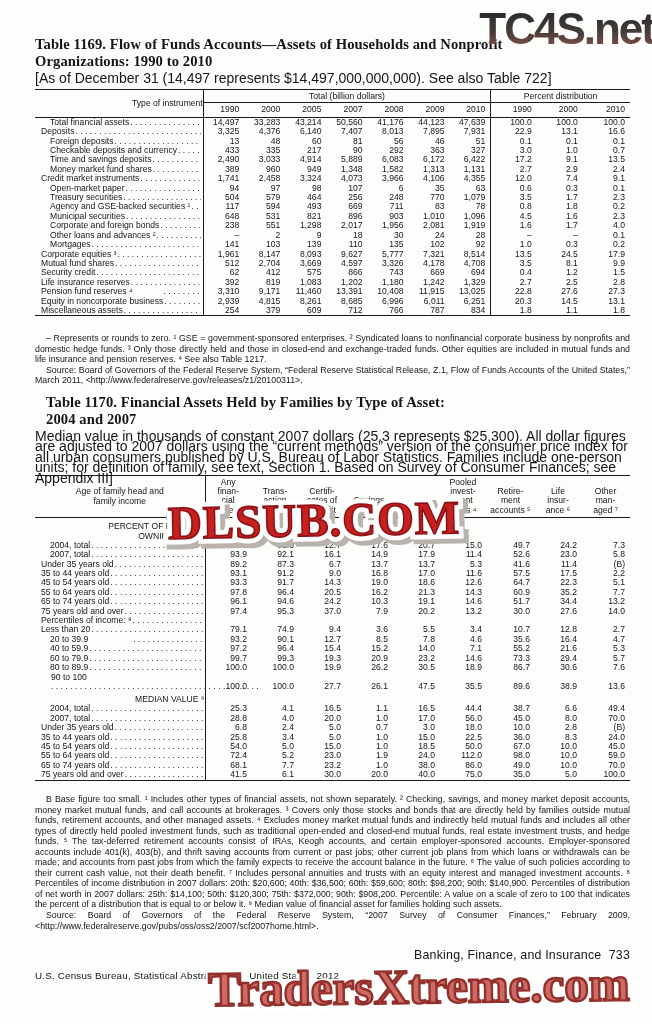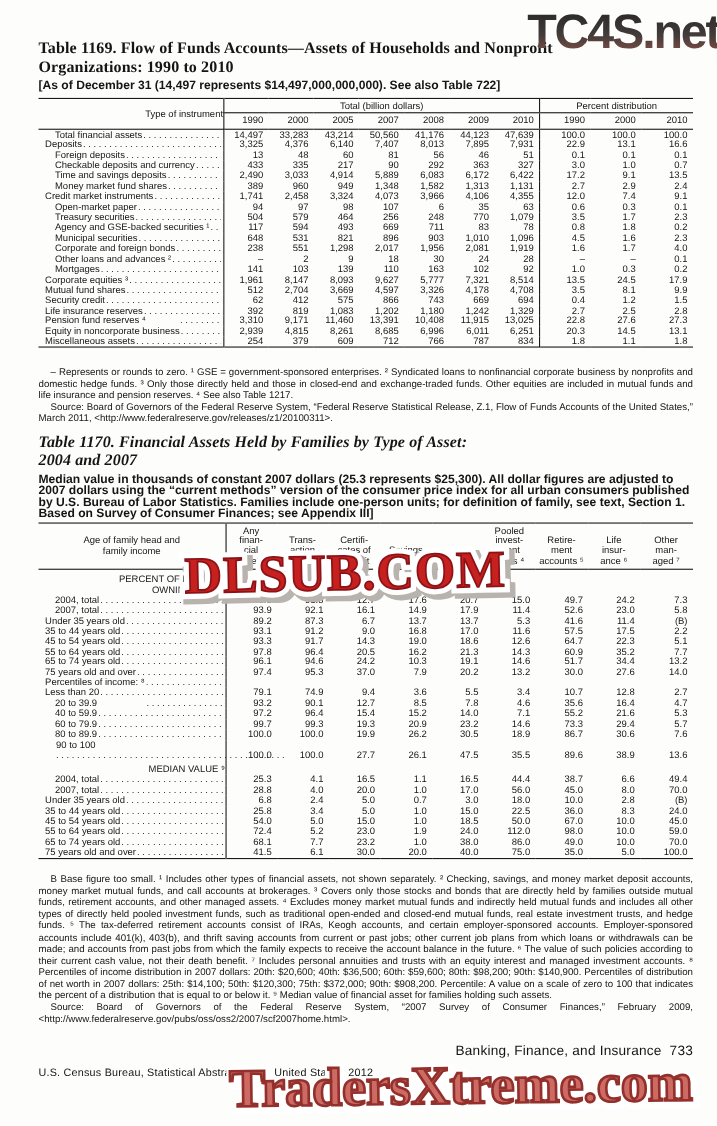--- a/index.html
+++ b/index.html
@@ -2,21 +2,21 @@
 <html><head>
 <meta charset="utf-8">
 <style>
   html,body{margin:0;padding:0;background:#e8e8e8;}
   .page{position:relative;width:652px;height:1024px;margin:0 auto;background:#fdfdfc;overflow:hidden;
         font-family:"Liberation Sans",sans-serif;color:#151515;}
   .abs{position:absolute;}
   
   .tbl-title{font-family:"Liberation Serif",serif;font-weight:bold;font-size:14.6px;line-height:16.6px;
              white-space:pre-line;letter-spacing:.1px;}
-  .bracket-note{font-size:11px;line-height:10.4px;font-weight:bold;}
+  .bracket-note{font-size:14px;line-height:10.4px;}
   
   table{border-collapse:collapse;table-layout:fixed;width:595px;font-size:8.6px;
         border-top:1.4px solid #1a1a1a;border-bottom:1.4px solid #1a1a1a;}
   th,td{padding:0;font-weight:normal;line-height:9.4px;vertical-align:bottom;}
   th.grp{border-bottom:1px solid #1a1a1a;text-align:center;padding:2px 0 1px;}
   th.yr{text-align:right;padding:2px 5px 2px 0;border-bottom:1px solid #1a1a1a;}
   th.stubh{border-right:1px solid #1a1a1a;border-bottom:1px solid #1a1a1a;text-align:right;vertical-align:middle;}
   th.stubh2{border-right:1px solid #1a1a1a;border-bottom:1px solid #1a1a1a;text-align:center;
             vertical-align:middle;white-space:pre-line;line-height:10px;}
   th.colh{border-bottom:1px solid #1a1a1a;text-align:center;vertical-align:bottom;
@@ -319,21 +319,21 @@
             <td class="stub">
               <div class="lead" style="padding-left: 9px;">
                 <span class="lt">Mortgages</span>
                 <span class="dots"></span>
               </div>
             </td>
             <td class="num">141</td>
             <td class="num">103</td>
             <td class="num">139</td>
             <td class="num">110</td>
-            <td class="num">163</td>
+            <td class="num">135</td>
             <td class="num">102</td>
             <td class="num">92</td>
             <td class="num sep">1.0</td>
             <td class="num">0.3</td>
             <td class="num">0.2</td>
           </tr>
           <tr>
             <td class="stub">
               <div class="lead" style="padding-left: 0px;">
                 <span class="lt">Corporate equities ³</span>
@@ -461,21 +461,21 @@
           </tr>
         </tbody>
     </table>
   </div>
 
   <div class="abs fn" style="left:35px;top:333px;width:595px;">
     <p>– Represents or rounds to zero. ¹ GSE = government-sponsored enterprises. ² Syndicated loans to nonfinancial corporate business by nonprofits and domestic hedge funds. ³ Only those directly held and those in closed-end and exchange-traded funds. Other equities are included in mutual funds and life insurance and pension reserves. ⁴ See also Table 1217.</p>
     <p>Source: Board of Governors of the Federal Reserve System, “Federal Reserve Statistical Release, Z.1, Flow of Funds Accounts of the United States,” March 2011, &lt;http://www.federalreserve.gov/releases/z1/20100311&gt;.</p>
   </div>
 
-  <div class="abs tbl-title" style="left:35px;top:394px;width:595px;font-style:italic;">Table 1170. Financial Assets Held by Families by Type of Asset:
+  <div class="abs tbl-title" style="left:46px;top:394px;width:595px;">Table 1170. Financial Assets Held by Families by Type of Asset:
 2004 and 2007</div>
   <div class="abs bracket-note" style="left:35px;top:431px;width:595px;">Median value in thousands of constant 2007 dollars (25.3 represents $25,300). All dollar figures are adjusted to 2007 dollars using the “current methods” version of the consumer price index for all urban consumers published by U.S. Bureau of Labor Statistics. Families include one-person units; for definition of family, see text, Section 1. Based on Survey of Consumer Finances; see Appendix III]</div>
 
   <div class="abs" style="left:35px;top:475px;">
     <table id="t1170">
       <colgroup>
         <col style="width:170px">
         <col style="width:47px">
           <col style="width:47px">
           <col style="width:47px">

